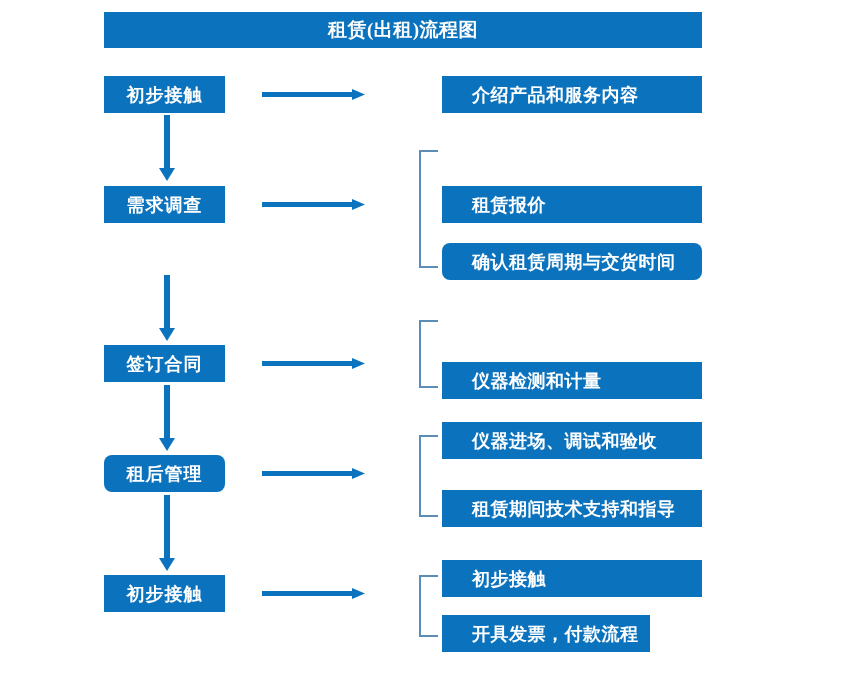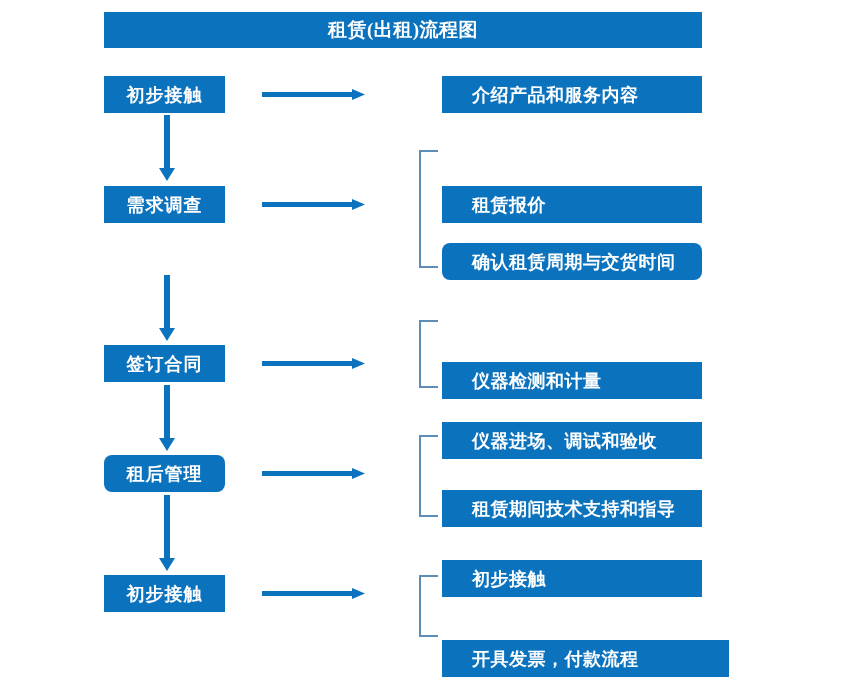--- a/index.html
+++ b/index.html
@@ -172,15 +172,15 @@
 
 
   <div class="box detail" style="left:442px; top:362px; width:260px; height:37px;">仪器检测和计量</div>
 
   <div class="box detail" style="left:442px; top:422px; width:260px; height:37px;">仪器进场、调试和验收</div>
 
   <div class="box detail" style="left:442px; top:490px; width:260px; height:37px;">租赁期间技术支持和指导</div>
 
   <div class="box detail" style="left:442px; top:560px; width:260px; height:37px;">初步接触</div>
 
-  <div class="box detail" style="left:442px; top:640px; width:287px; height:37px;">开具发票，付款流程</div>
+  <div class="box detail" style="left:442px; top:615px; width:208px; height:37px;">开具发票，付款流程</div>
 
 </div>
 
 </body></html>

